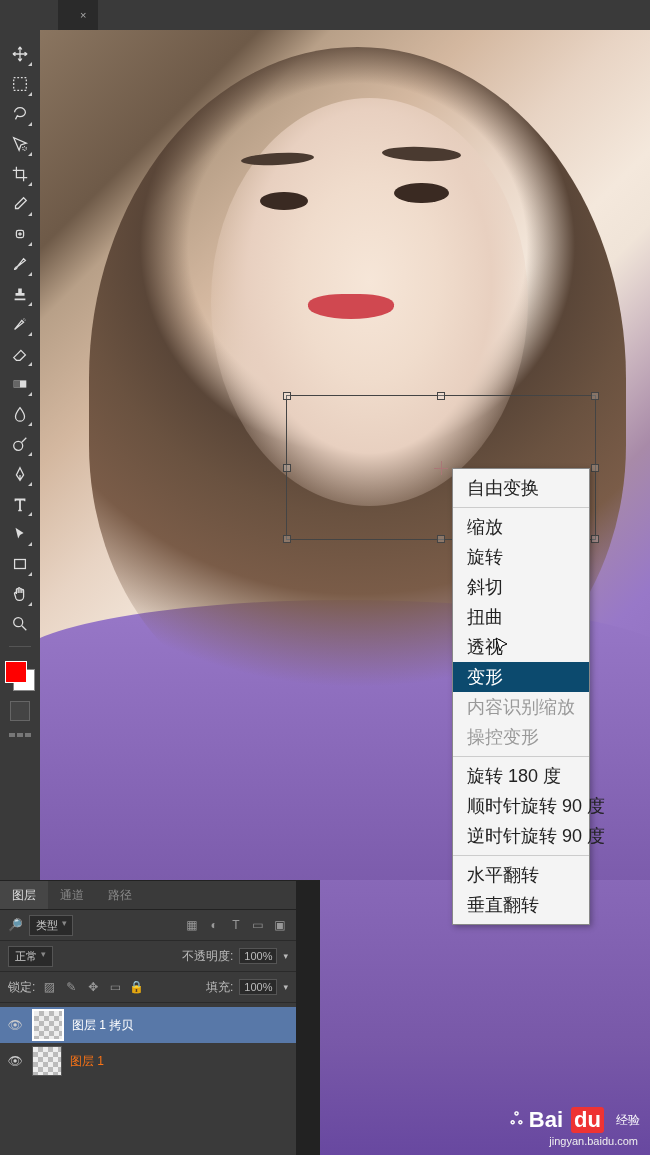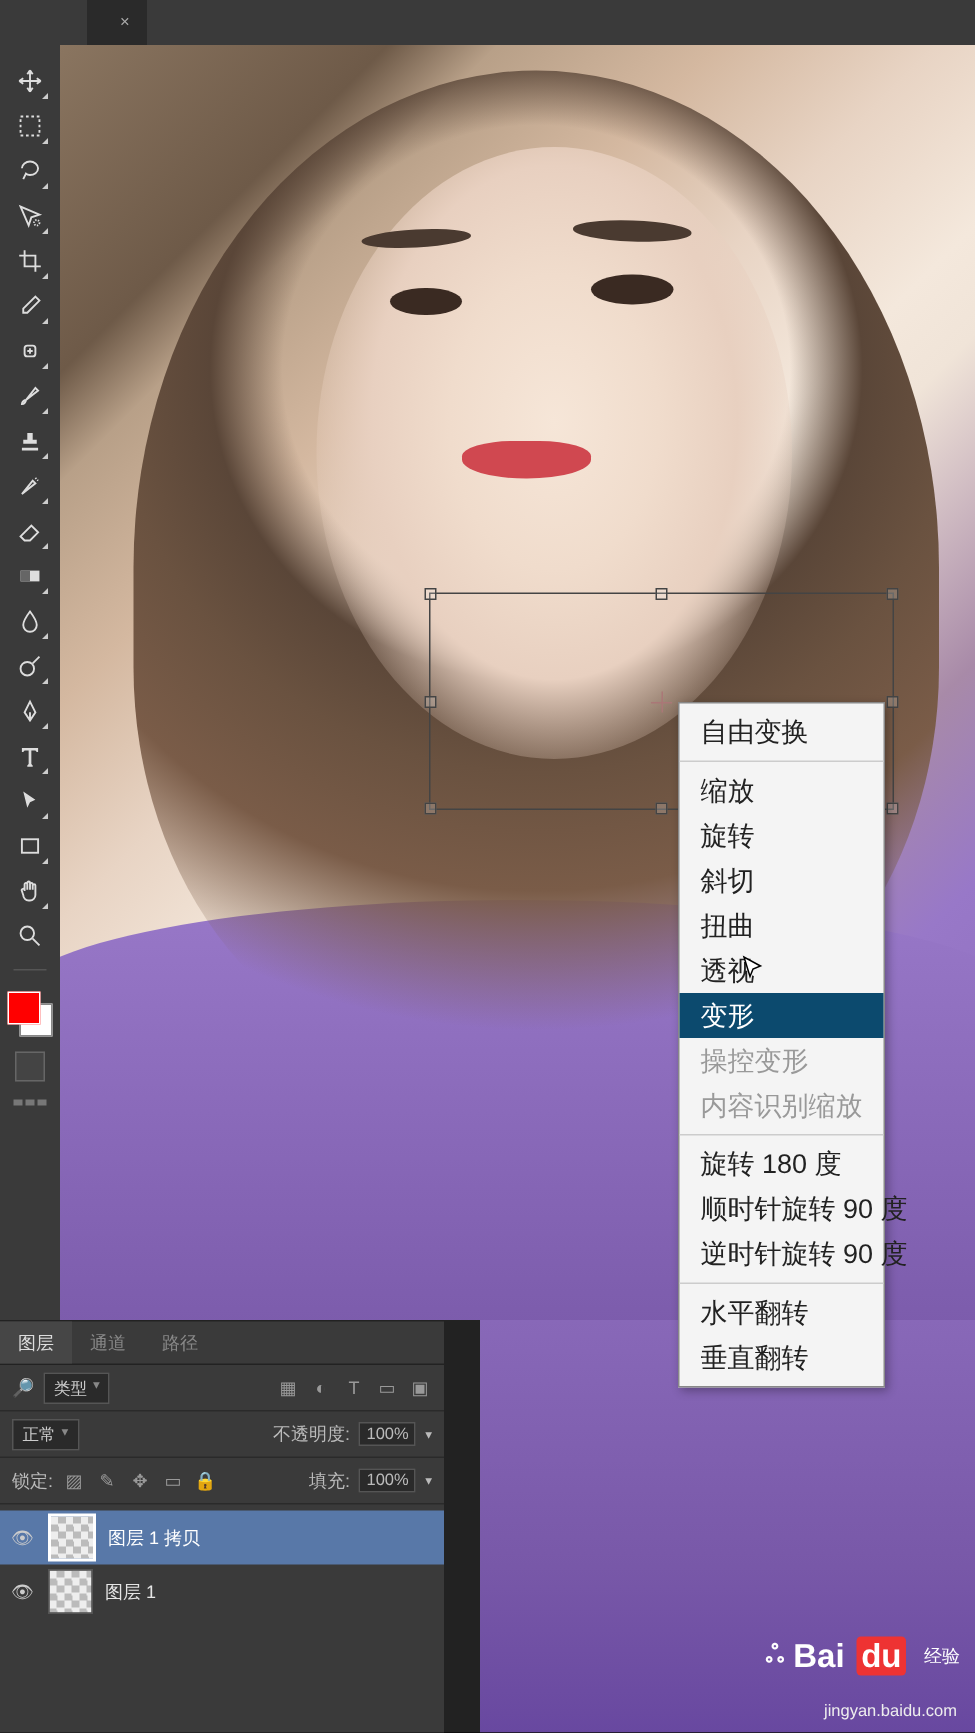--- a/index.html
+++ b/index.html
@@ -52,21 +52,21 @@
 .psel:after{content:"▾";font-size:9px;color:#888}
 .picon{width:16px;height:16px;display:flex;align-items:center;justify-content:center;color:#999}
 .psl{flex:1}
 .num{background:#2a2a2a;border:1px solid #555;padding:1px 4px;font-size:11px}
 .llist{padding-top:4px}
 .lyr{display:flex;align-items:center;height:36px;gap:8px;padding:0 6px}
 .lyr.sel{background:#5878a8}
 .eye{width:18px;text-align:center;color:#ccc}
 .thumb{width:28px;height:28px;background:repeating-conic-gradient(#bbb 0 25%,#eee 0 50%) 0 0/10px 10px;border:1px solid #555}
 .thumb.sel{border:2px solid #fff}
-.lname{font-size:12px;color:#e5e5e5}
+.lname{font-size:12px;color:#f97316}
 .lyr.sel .lname{color:#fff}
 .canvasR{position:absolute;left:320px;top:880px;right:0;height:275px;background:linear-gradient(180deg,#8868b8 0%,#7858a8 60%,#6848a0 100%)}
 .wm{position:absolute;right:10px;bottom:22px;color:#fff;font-size:22px;font-weight:bold;display:flex;align-items:center;gap:6px}
 .wm .paw{font-size:16px}
 .wm small{font-size:12px;font-weight:normal;margin-left:4px}
 .wm2{position:absolute;right:12px;bottom:8px;color:#eee;font-size:11px}
 </style>
 </head>
 <body>
 
@@ -244,22 +244,22 @@
       <div class="mgrp">
         <div class="mitem">自由变换</div>
       </div>
       <div class="mgrp">
         <div class="mitem">缩放</div>
         <div class="mitem">旋转</div>
         <div class="mitem">斜切</div>
         <div class="mitem">扭曲</div>
         <div class="mitem">透视</div>
         <div class="mitem hl">变形</div>
+        <div class="mitem dis">内容识别缩放</div>
         <div class="mitem dis">操控变形</div>
-        <div class="mitem dis">内容识别缩放</div>
       </div>
       <div class="mgrp">
         <div class="mitem">旋转 180 度</div>
         <div class="mitem">顺时针旋转 90 度</div>
         <div class="mitem">逆时针旋转 90 度</div>
       </div>
       <div class="mgrp">
         <div class="mitem">水平翻转</div>
         <div class="mitem">垂直翻转</div>
       </div>
@@ -319,19 +319,19 @@
           <div class="thumb"></div>
           <span class="lname">图层 1</span>
         </div>
       </div>
   </div>
 
   <div class="canvasR">
     <div class="wm">
       <span class="paw">ஃ</span>
       <span>Bai</span>
-        <span style="background:#e33;color:#fff;padding:0 3px;border-radius:3px;margin:16px 2px">du</span>
+        <span style="background:#e33;color:#fff;padding:0 3px;border-radius:3px;margin:0 2px">du</span>
         <small>经验</small>
     </div>
     <div class="wm2">jingyan.baidu.com</div>
   </div>
 
 </div>
 
 </body></html>

